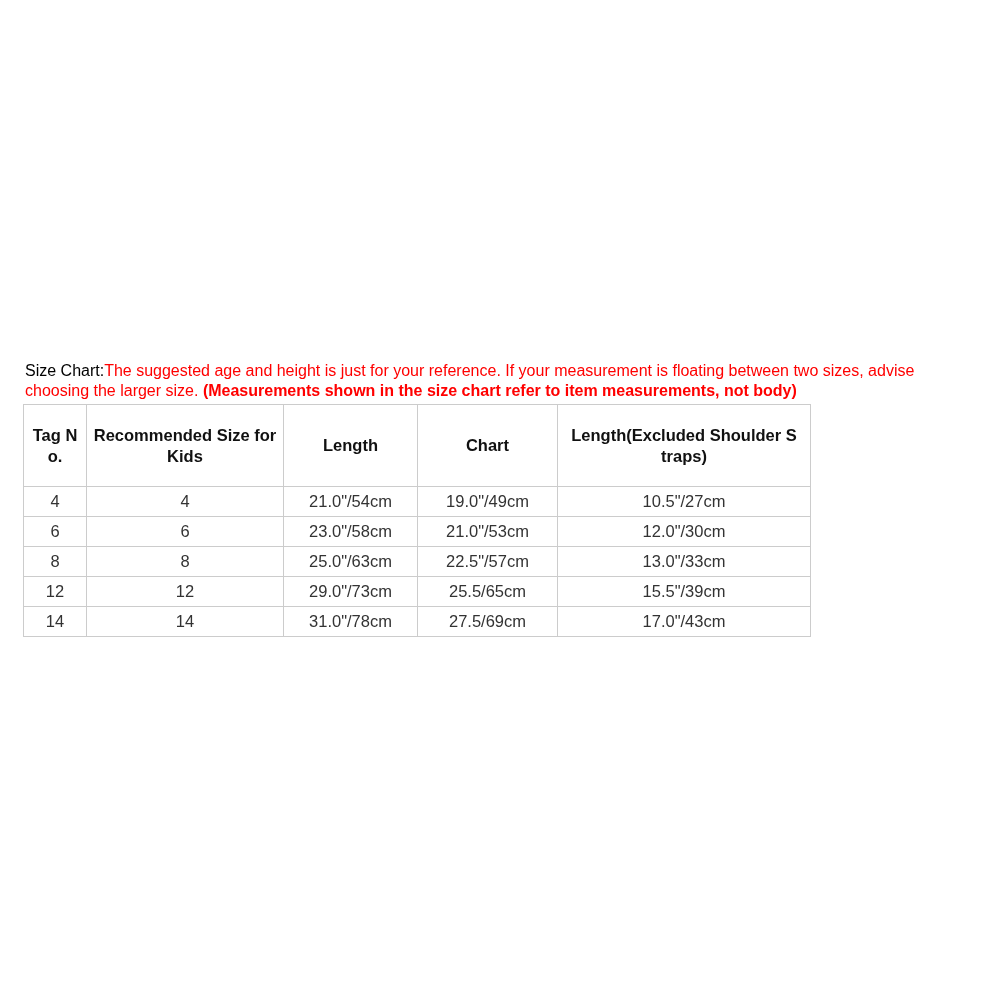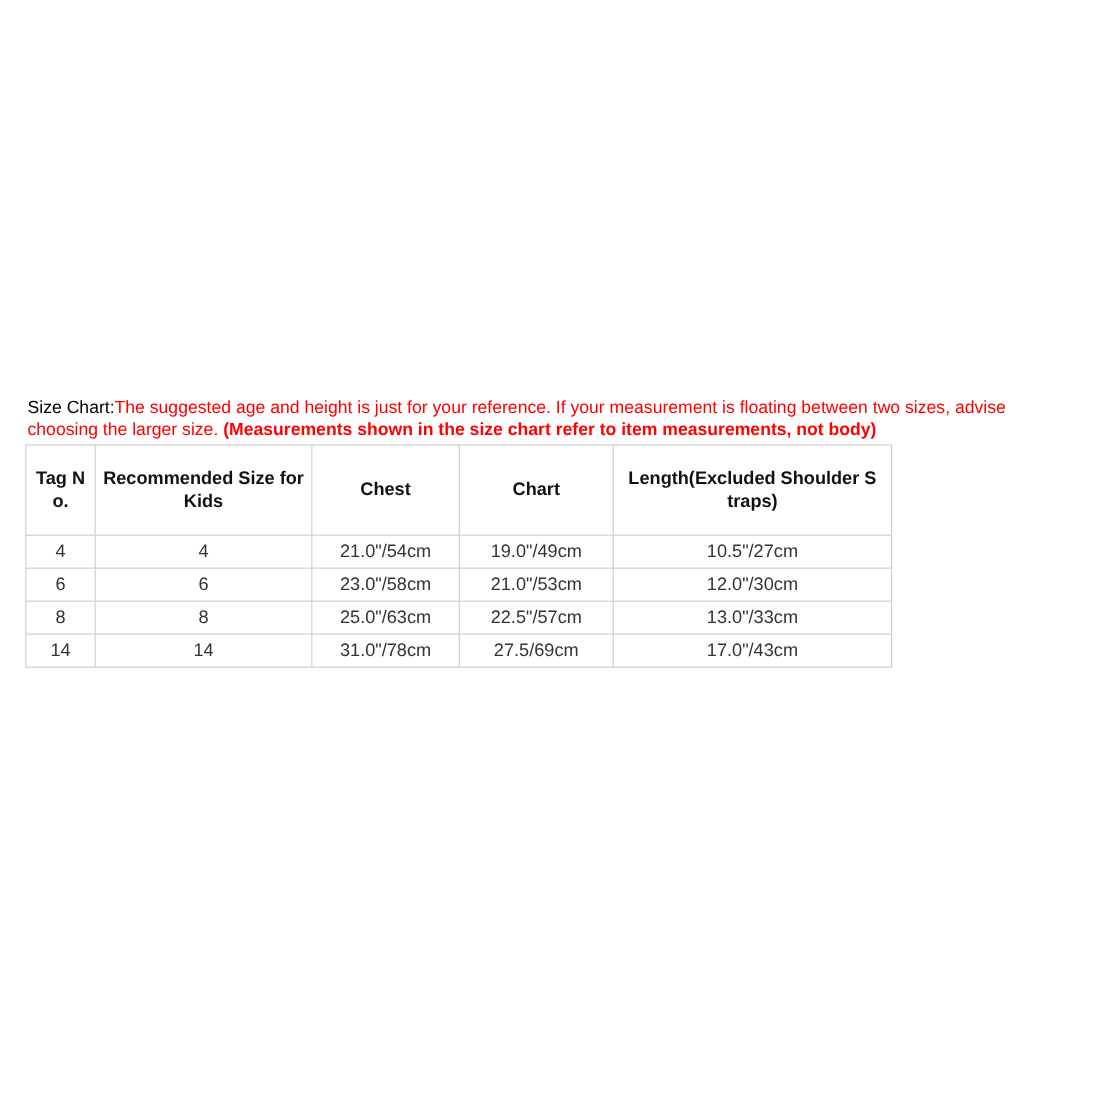--- a/index.html
+++ b/index.html
@@ -77,21 +77,21 @@
         <col style="width: 63px;">
         <col style="width: 197px;">
         <col style="width: 134px;">
         <col style="width: 140px;">
         <col style="width: 253px;">
       </colgroup>
     <thead>
         <tr>
           <th class="col-0">Tag No.</th>
           <th class="col-1">Recommended Size for Kids</th>
-          <th class="col-2">Chest</th>
+          <th class="col-2">Length</th>
           <th class="col-3">Chart</th>
           <th class="col-4">Length(Excluded Shoulder Straps)</th>
         </tr>
       </thead>
     <tbody>
         <tr>
           <td class="col-0">4</td>
           <td class="col-1">4</td>
           <td class="col-2">21.0"/54cm</td>
           <td class="col-3">19.0"/49cm</td>
@@ -105,20 +105,27 @@
           <td class="col-4">12.0"/30cm</td>
         </tr>
         <tr>
           <td class="col-0">8</td>
           <td class="col-1">8</td>
           <td class="col-2">25.0"/63cm</td>
           <td class="col-3">22.5"/57cm</td>
           <td class="col-4">13.0"/33cm</td>
         </tr>
         <tr>
+          <td class="col-0">12</td>
+          <td class="col-1">12</td>
+          <td class="col-2">29.0"/73cm</td>
+          <td class="col-3">25.5/65cm</td>
+          <td class="col-4">15.5"/39cm</td>
+        </tr>
+        <tr>
           <td class="col-0">14</td>
           <td class="col-1">14</td>
           <td class="col-2">31.0"/78cm</td>
           <td class="col-3">27.5/69cm</td>
           <td class="col-4">17.0"/43cm</td>
         </tr>
       </tbody>
   </table>
 
 </div>

